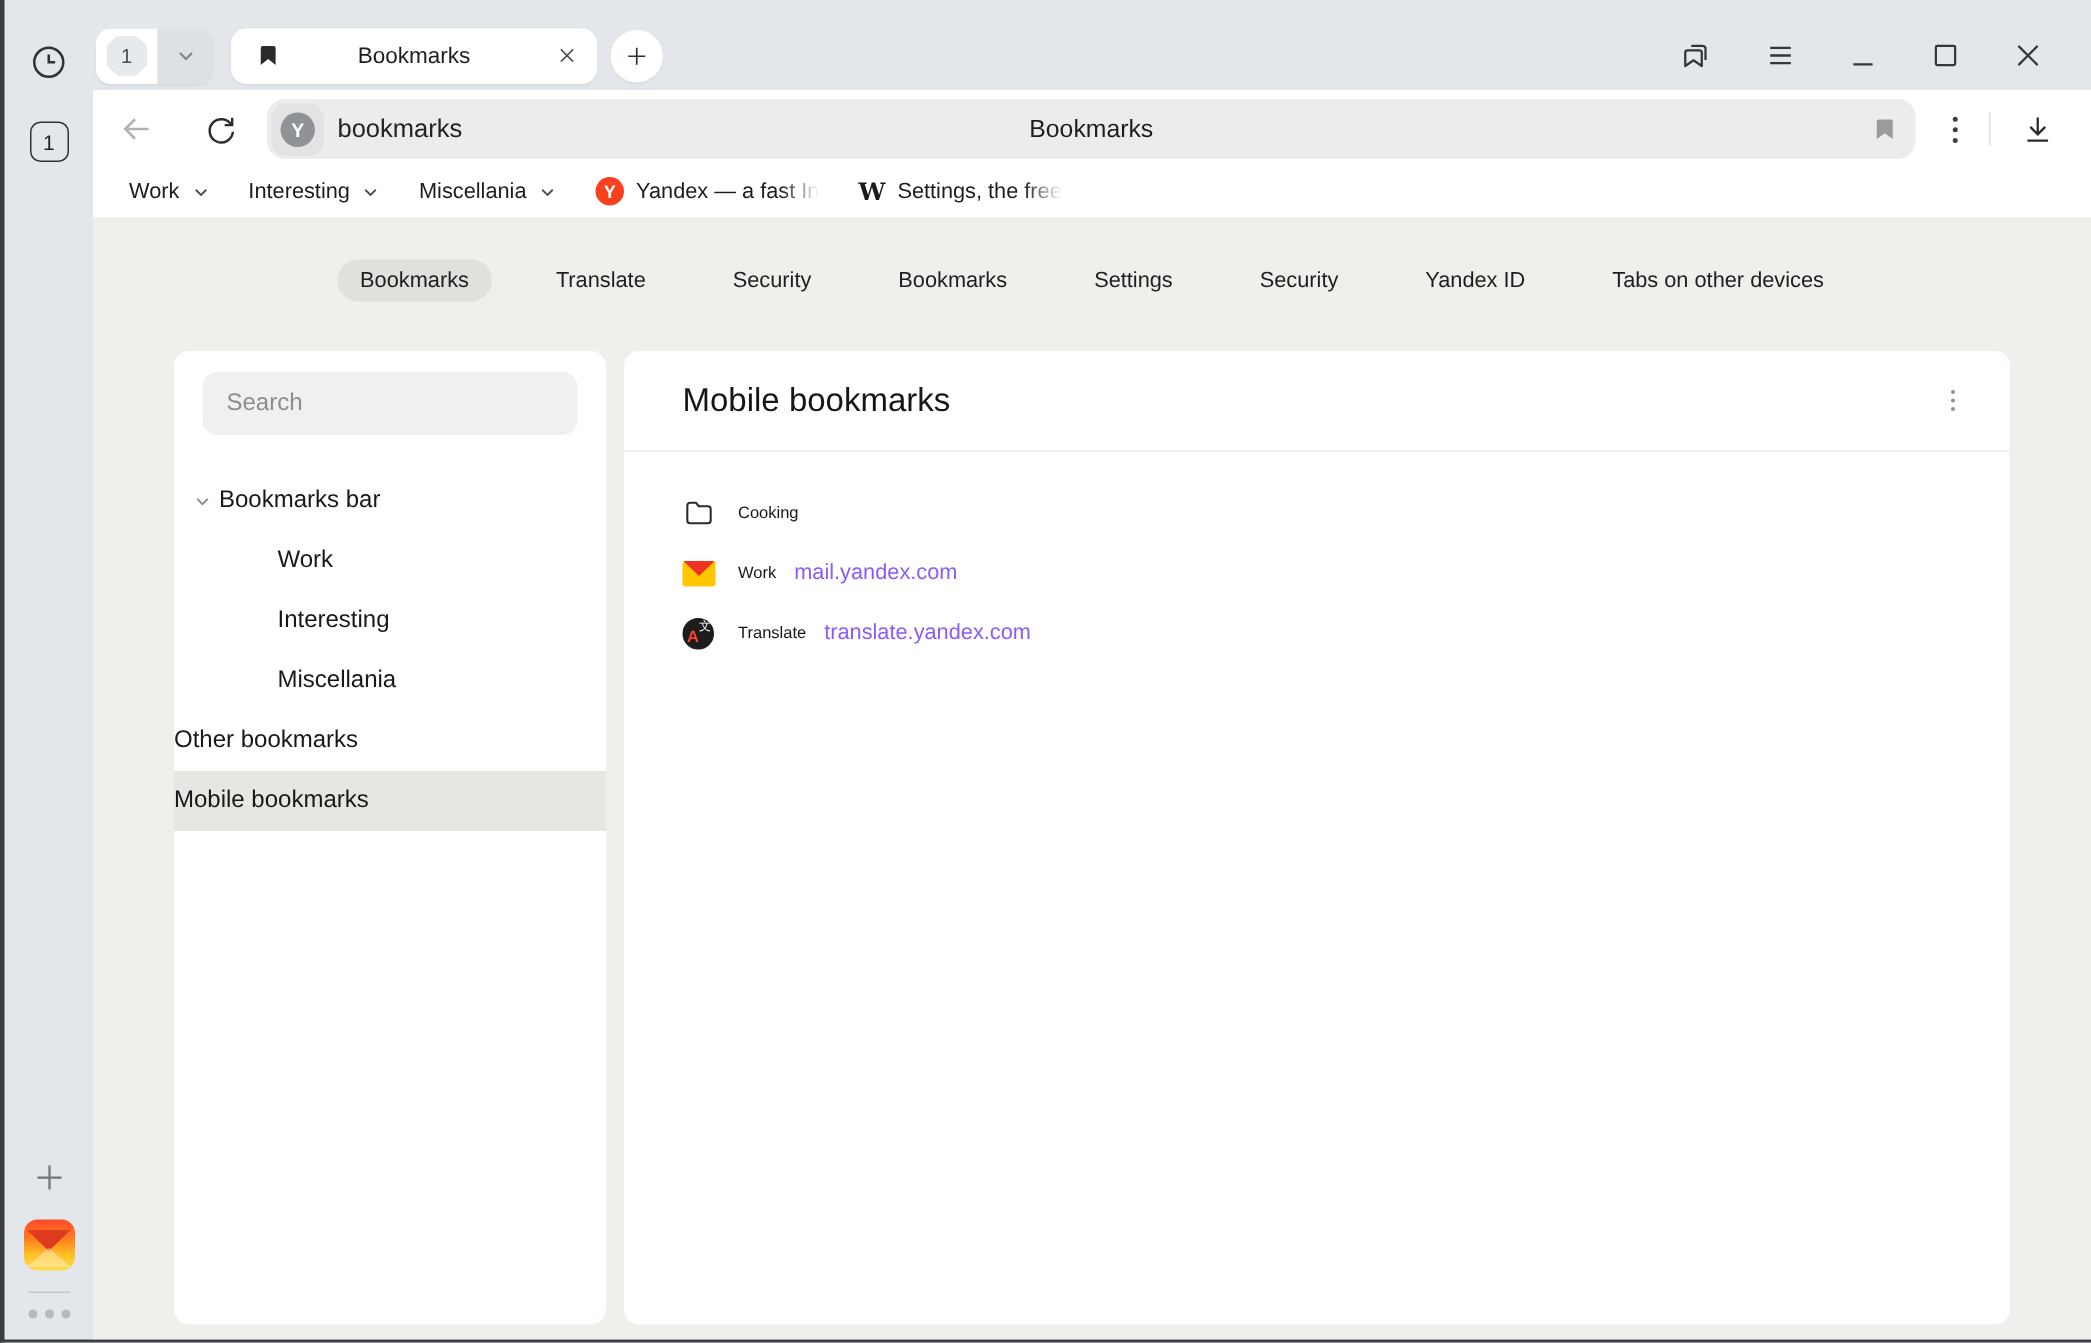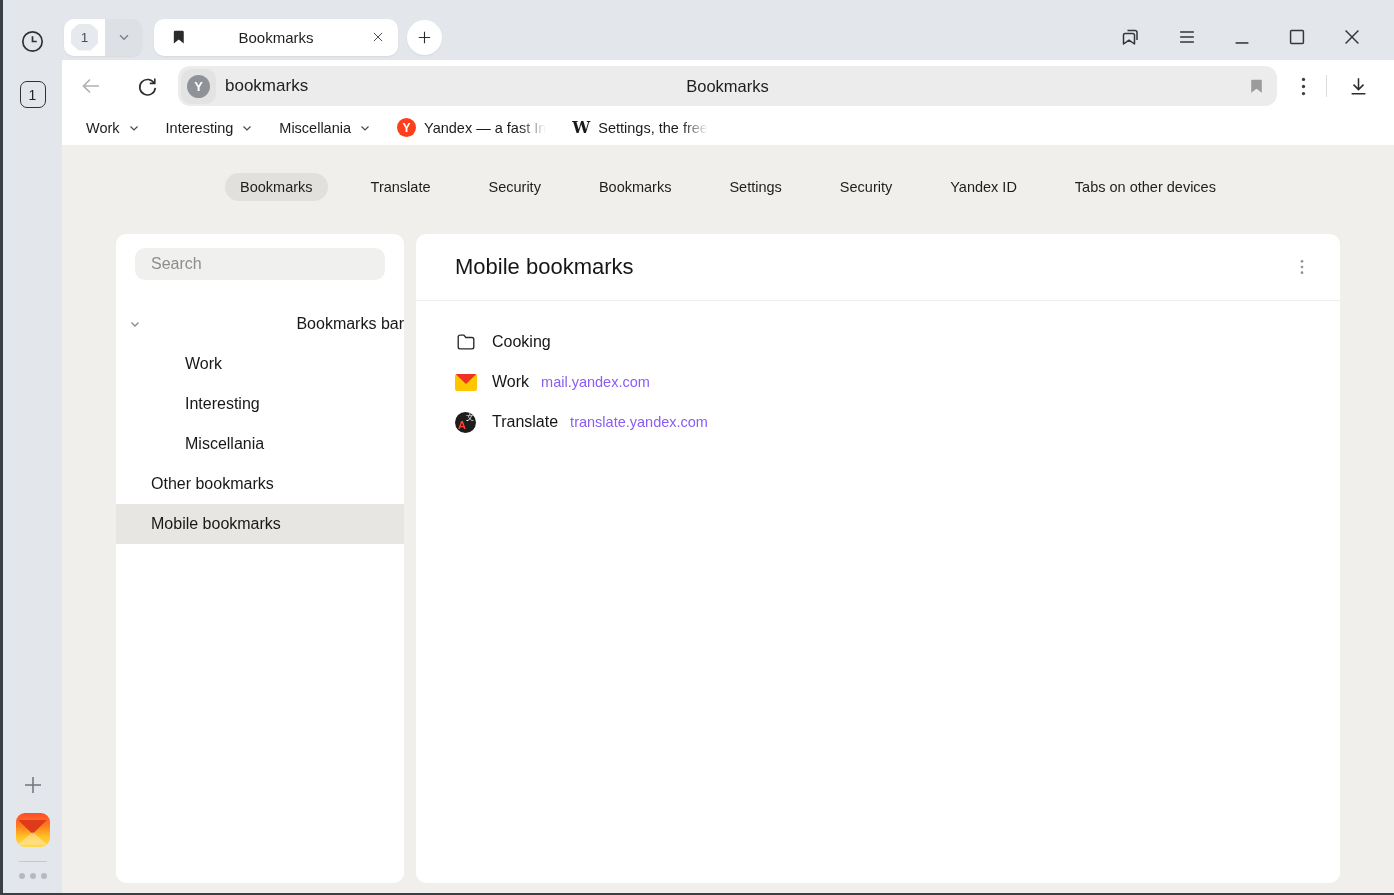--- a/index.html
+++ b/index.html
@@ -143,48 +143,48 @@
     white-space:nowrap;
   }
   .nav-item.selected { background:#e2e0dd; }
 
   .panels { flex:1; display:flex; margin:33px 54px 10px 54px; gap:12px; min-height:0; }
   .sidebar {
     width:288px; flex:0 0 288px; background:#fff; border-radius:10px;
     display:flex; flex-direction:column; padding-top:14px; overflow:hidden;
   }
   .search-box {
-    margin:0 19px 24px 19px; height:32px; background:#f0f0ef; border-radius:10px;
+    margin:0 19px 24px 19px; height:42px; background:#f0f0ef; border-radius:10px;
     border:none; outline:none; padding:0 16px; font-size:16px; color:#1f1f1f;
     font-family:"Liberation Sans", sans-serif;
   }
   .search-box::placeholder { color:#8f8d8a; }
   .tree-row {
     height:40px; display:flex; align-items:center; font-size:16px; color:#181818;
-    padding-left:35px; cursor:pointer; position:relative;
-  }
-  .tree-row.has-chev { padding-left:12px;justify-content:space-between; }
+    cursor:pointer; position:relative;
+  }
+  .tree-row.has-chev { padding-left:12px; }
   .tree-row.has-chev .tree-label { margin-left:4px; }
   .tree-row.indent1 { padding-left:69px; }
   .tree-row.selected { background:#e8e6e3; }
   .tree-chev { display:flex; align-items:center; }
 
   .mainpanel {
     flex:1; background:#fff; border-radius:10px; display:flex; flex-direction:column; overflow:hidden;
   }
   .mp-header {
     height:67px; display:flex; align-items:center; padding:0 30px 0 39px;
     border-bottom:1px solid #ececec;
   }
   .mp-title { font-size:22px; font-weight:500; color:#161616; }
   .mp-kebab { margin-left:auto; cursor:pointer; padding:6px; }
   .mp-list { padding-top:21px; }
   .bm-row { height:40px; display:flex; align-items:center; padding:0 39px; cursor:pointer; }
   .bm-icon { width:26px; flex:0 0 26px; display:flex; align-items:center; }
-  .bm-name { margin-left:11px; font-size:16px; color:#161616; }
+  .bm-name { margin-left:11px; font-size:11px; color:#161616; }
   .bm-url { margin-left:12px; font-size:14.5px; color:#8b5cf6; }
 
   .icon-mail { width:22px; height:17px; background:#ffc600; border-radius:2px; position:relative; overflow:hidden; }
   .icon-mail .flap { position:absolute; top:0; left:0; right:0; height:62%; background:#ee3322; clip-path:polygon(0 0,100% 0,50% 100%); }
   .icon-translate { width:21px; height:21px; border-radius:50%; background:#1c1c1c; position:relative; }
   .icon-translate .ta { position:absolute; left:3px; bottom:2px; color:#ff4133; font-size:11px; font-weight:bold; line-height:1; }
   .icon-translate .tc { position:absolute; right:2px; top:2px; color:#fff; font-size:8px; line-height:1; }
 </style>
 </head>
 <body>

